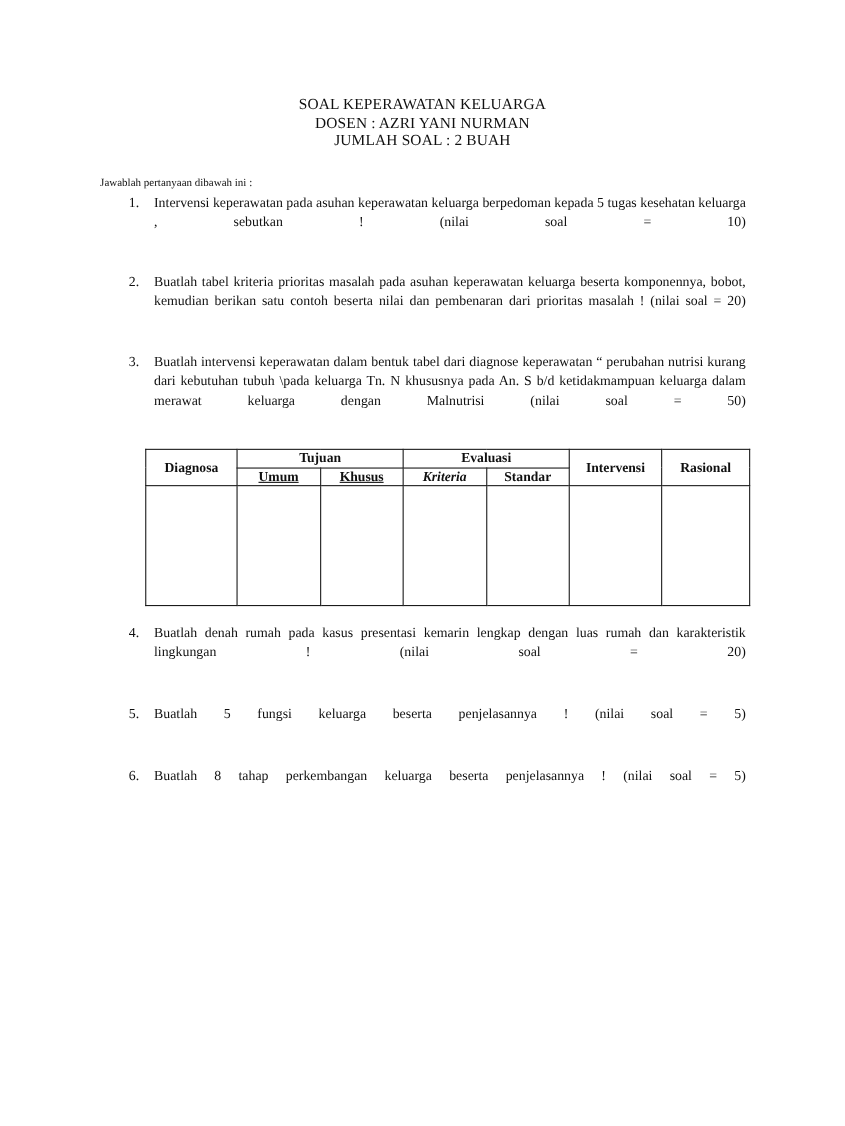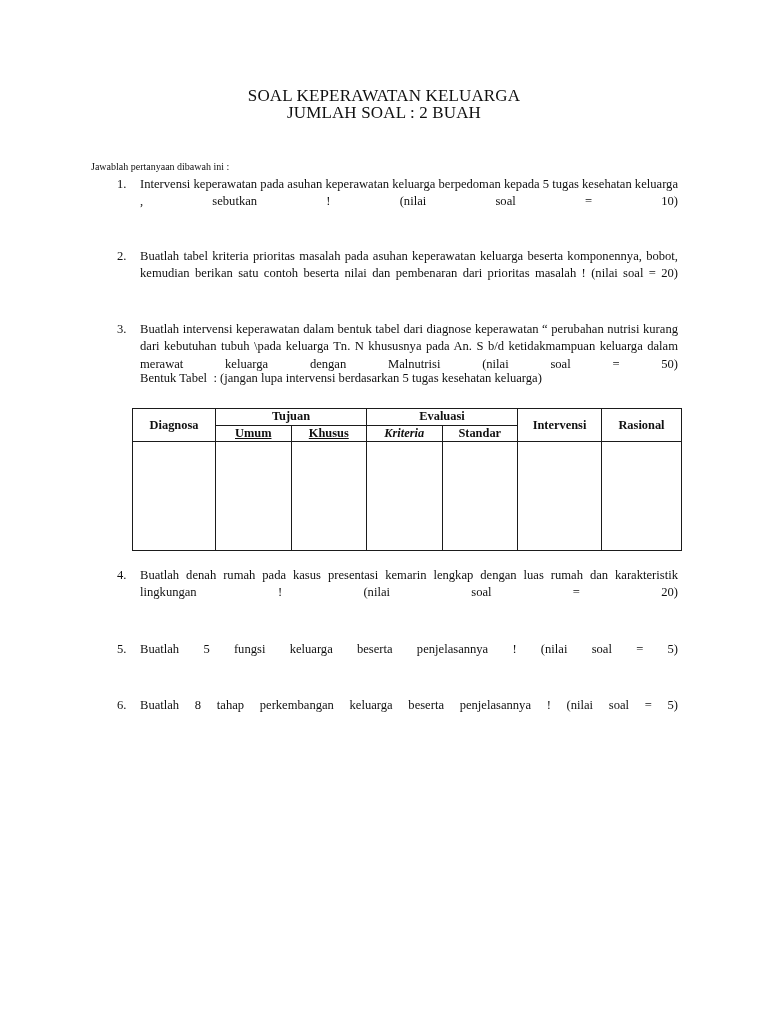--- a/index.html
+++ b/index.html
@@ -25,21 +25,21 @@
     overflow: hidden;
   }
 
   
   .doc-header {
     position: absolute;
     left: 0;
     top: 88px;
     width: 768px;
     text-align: center;
-    font-size: 17px;
+    font-size: 14px;
     line-height: 16.5px;
     letter-spacing: 0.15px;
   }
   .doc-header div { white-space: pre; }
 
   
   .intro {
     position: absolute;
     left: 91px;
     top: 158px;
@@ -127,20 +127,21 @@
   .c-interv  { width: 83px; }
   .c-rasio   { width: 79px; }
 </style>
 </head>
 <body>
 
 <div class="page">
 
   <div class="doc-header">
     <div>SOAL KEPERAWATAN KELUARGA</div>
+    <div>DOSEN : AZRI YANI NURMAN</div>
     <div>JUMLAH SOAL : 2 BUAH</div>
   </div>
 
   <div class="intro">Jawablah pertanyaan dibawah ini :</div>
 
   <div class="qlist">
 
     <div class="qitem">
       <span class="num">1.</span>
       <span class="body">Intervensi keperawatan pada asuhan keperawatan keluarga berpedoman kepada 5 tugas kesehatan keluarga , sebutkan ! (nilai soal = 10)</span>
@@ -155,21 +156,20 @@
 
     <div class="gap-lg"></div>
 
     <div class="qitem">
       <span class="num">3.</span>
       <span class="body">Buatlah intervensi keperawatan dalam bentuk tabel dari diagnose keperawatan “ perubahan nutrisi  kurang dari kebutuhan tubuh \pada keluarga Tn. N khususnya pada An. S b/d ketidakmampuan keluarga dalam merawat keluarga dengan Malnutrisi (nilai soal = 50)</span>
     </div>
 
   </div>
 
-  <div class="tbl-caption">Bentuk Tabel  : (jangan lupa intervensi berdasarkan 5 tugas kesehatan keluarga)</div>
 
   <div class="tbl-wrap">
     <table class="form-table">
       <thead>
         <tr>
           <th class="c-diag h-tall" rowspan="2">Diagnosa</th>
           <th class="h-half" colspan="2">Tujuan</th>
           <th class="h-half" colspan="2">Evaluasi</th>
           <th class="c-interv h-tall" rowspan="2">Intervensi</th>
           <th class="c-rasio h-tall" rowspan="2">Rasional</th>

